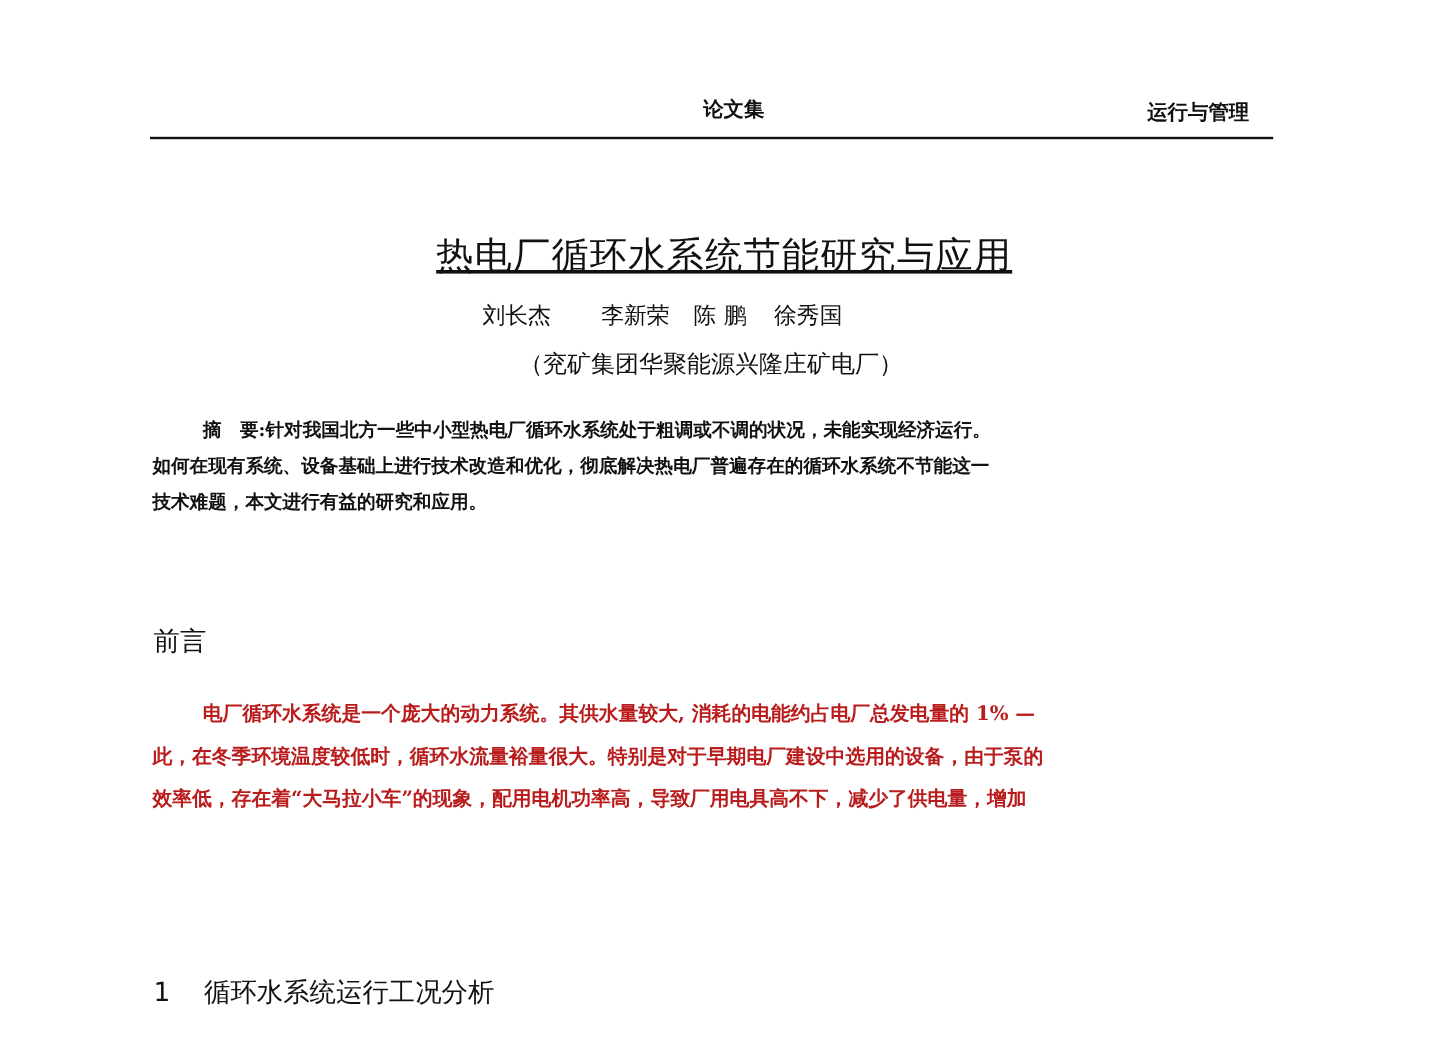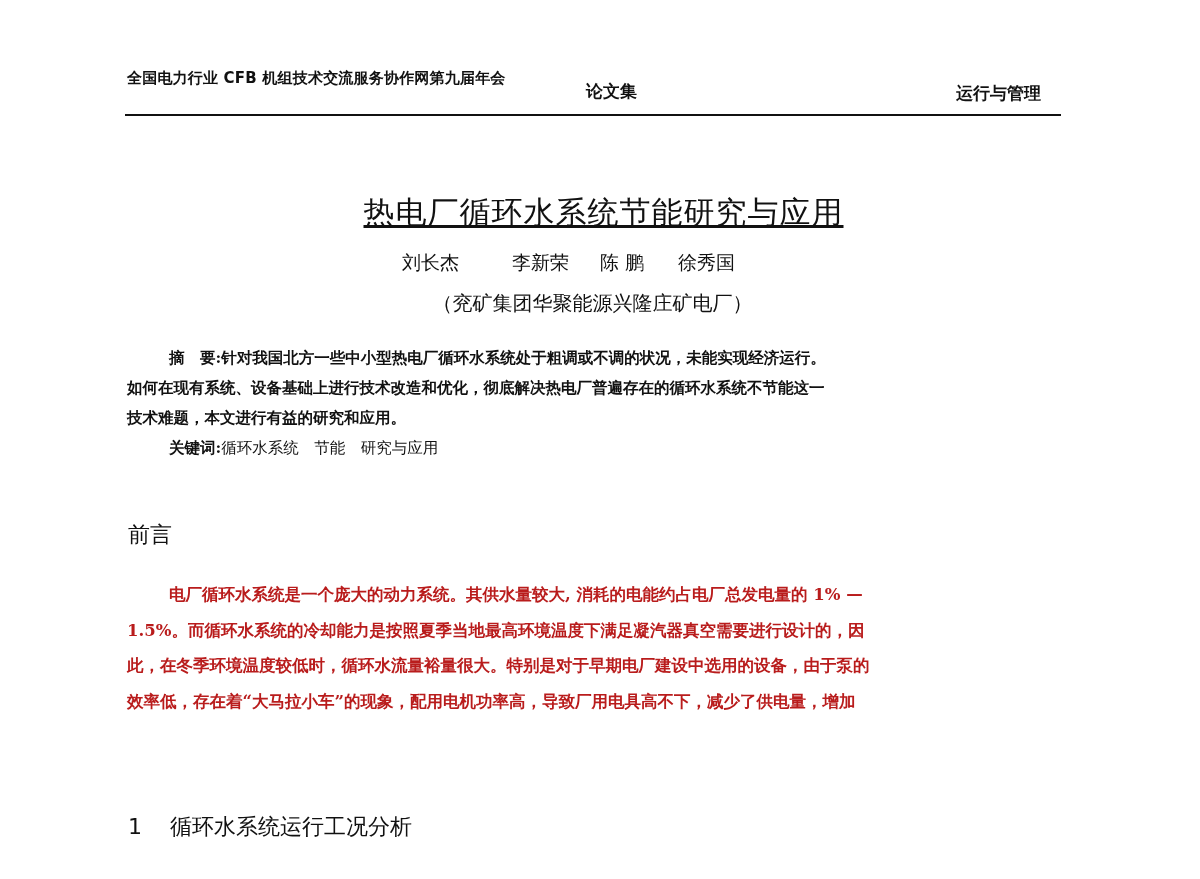--- a/index.html
+++ b/index.html
@@ -55,21 +55,21 @@
       font-size: 31px;
       letter-spacing: 1px;
       font-weight: normal;
       white-space: nowrap;
     }
     .authors {
       left: 402px; top: 250px;
       font-size: 19px;
       white-space: nowrap;
       display: flex;
-      gap: 12px;
+      gap: 1px;
     }
     .authors span { display: inline-block; }
     .affil {
       left: 0; width: 1185px; top: 290px;
       text-align: center;
       font-size: 20px;
       white-space: nowrap;
     }
 
     
@@ -101,21 +101,20 @@
       line-height: 35.5px;
       font-weight: bold;
       color: #b91c1c;
     }
     .body-para .row { white-space: nowrap; height: 35.5px; }
   </style>
 </head>
 <body>
 
 <div class="abs hdr-left">
-  <div>全国电力行业 CFB 机组技术交流服务协作网第九届年会</div>
 </div>
 <div class="abs hdr-collection">论文集</div>
 <div class="abs hdr-right">运行与管理</div>
 <div class="abs hdr-rule"></div>
 
 <h1 class="abs title" style="margin:16px;text-decoration:underline;">热电厂循环水系统节能研究与应用</h1>
 
 <div class="abs authors">
   <span style="margin-right:41px;">刘长杰</span>
   <span style="margin-right:19px;">李新荣</span>
@@ -124,31 +123,27 @@
 </div>
 
 <div class="abs affil">（兖矿集团华聚能源兴隆庄矿电厂）</div>
 
 <div class="abs abstract">
   <div class="row indent">
     <span class="abs-label">摘　要:</span><span>针对我国北方一些中小型热电厂循环水系统处于粗调或不调的状况，未能实现经济运行。</span>
   </div>
   <div class="row">如何在现有系统、设备基础上进行技术改造和优化，彻底解决热电厂普遍存在的循环水系统不节能这一</div>
   <div class="row">技术难题，本文进行有益的研究和应用。</div>
-  <div class="row indent">
-    <span>关键词:</span><span style="font-weight:normal;">循环水系统　节能　研究与应用</span>
-  </div>
 </div>
 
 <h2 class="abs h-sec" style="top:520px; margin:0; font-weight:normal;">
   <span>前言</span>
 </h2>
 
 <div class="abs body-para">
   <div class="row indent">电厂循环水系统是一个庞大的动力系统。其供水量较大, 消耗的电能约占电厂总发电量的 1% —</div>
-  <div class="row">1.5%。而循环水系统的冷却能力是按照夏季当地最高环境温度下满足凝汽器真空需要进行设计的，因</div>
   <div class="row">此，在冬季环境温度较低时，循环水流量裕量很大。特别是对于早期电厂建设中选用的设备，由于泵的</div>
   <div class="row">效率低，存在着“大马拉小车”的现象，配用电机功率高，导致厂用电具高不下，减少了供电量，增加</div>
 </div>
 
 <h2 class="abs h-sec" style="top:812px; margin:0; font-weight:normal;">
   <span class="num">1</span><span>循环水系统运行工况分析</span>
 </h2>
 
 </body></html>

